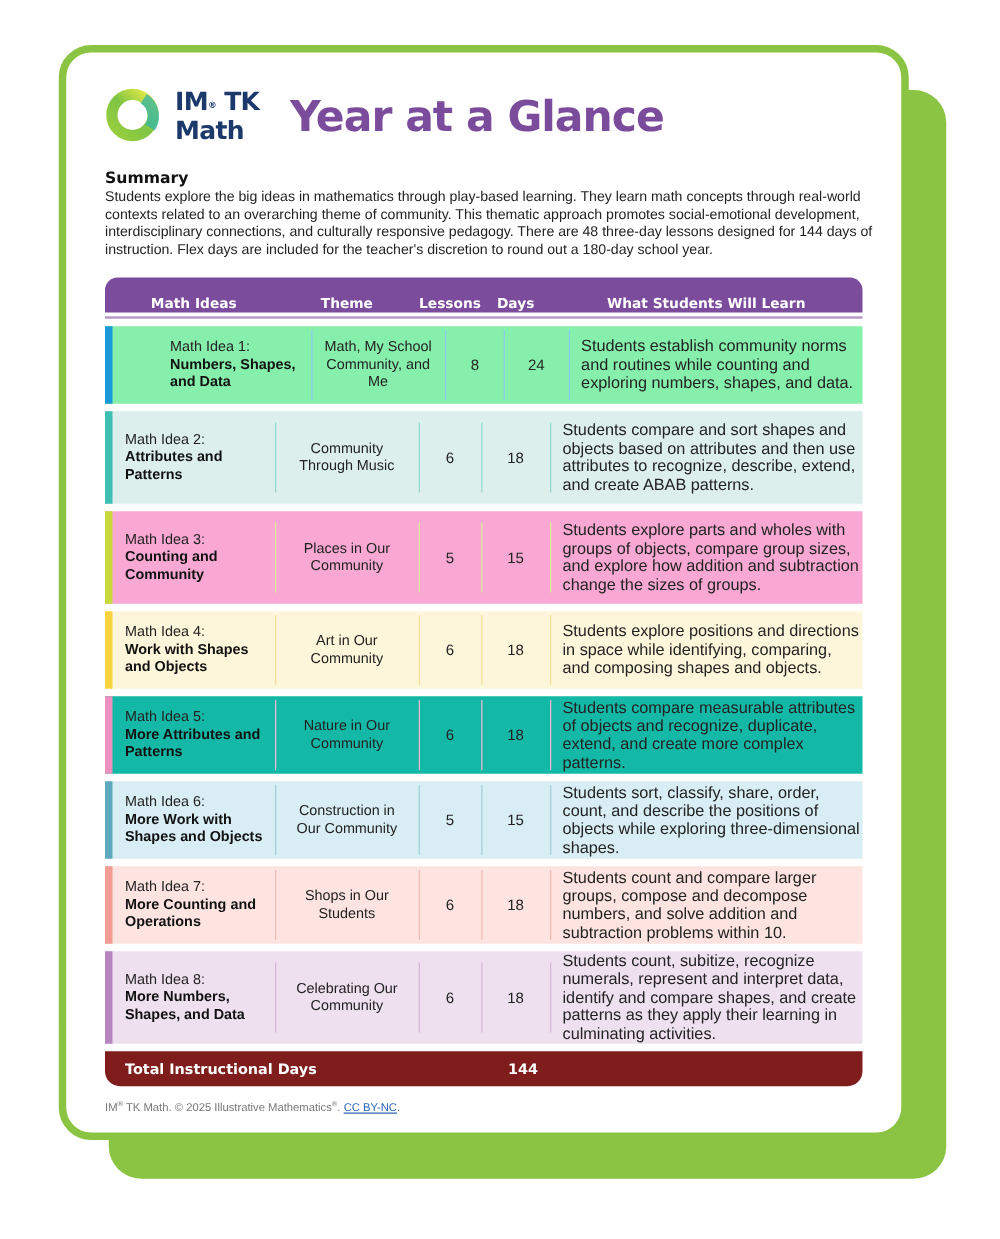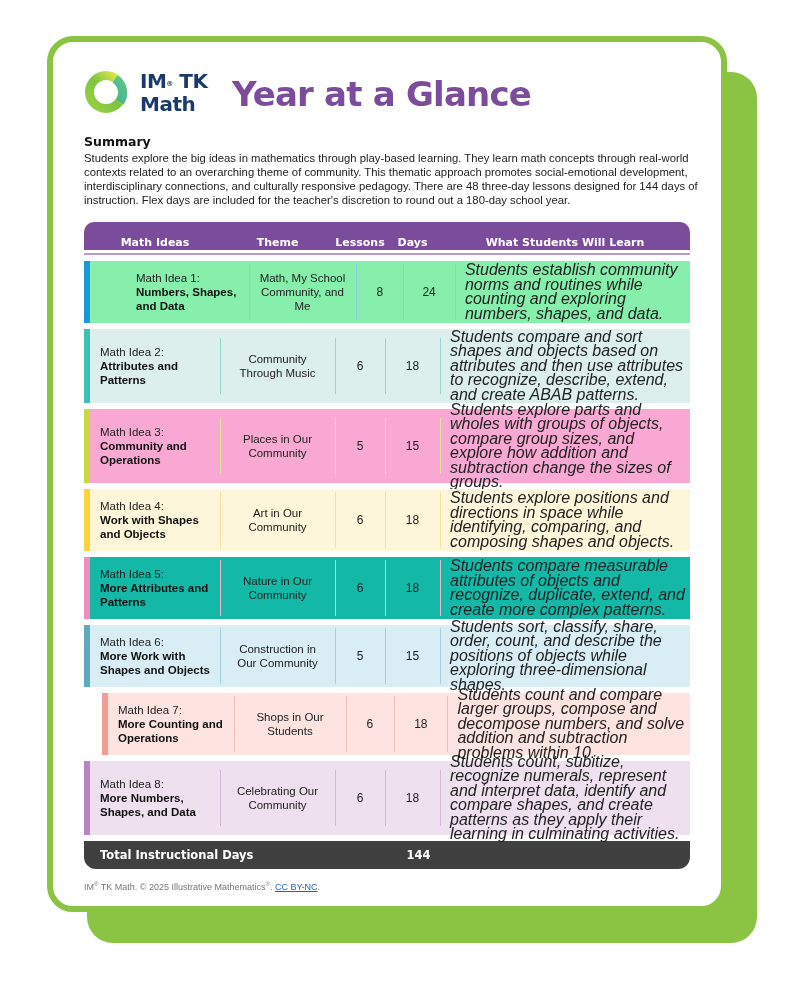--- a/index.html
+++ b/index.html
@@ -47,25 +47,25 @@
 
     .row {
       position: relative; display: flex; align-items: center; margin-top: 6px;
       border-left: 6px solid transparent;
     }
     .row .cell { position: relative; font-family: "Liberation Sans", sans-serif; font-size: 11.5px; line-height: 14px; }
     .row .c1 { padding-left: 10px; width: 130px; color: #222; }
     .row .c1 .idea-title { font-weight: bold; color: #111; }
     .row .c2 { text-align: center; }
     .row .c3, .row .c4 { text-align: center; font-size: 12px; }
-    .row .c5 { padding-left: 10px; font-size: 16px; line-height: 14.5px; font-style: italic; }
+    .row .c5 { padding-left: 10px; font-size: 13px; line-height: 14.5px; }
     .div { position: absolute; left: 0; top: 50%; transform: translateY(-50%); width: 1px; height: 56px; }
 
     .total {
-      margin-top: 6px; height: 28px; background: #404040; border-radius: 0 0 12px 12px;
+      margin-top: 6px; height: 28px; background: #7f1d1d; border-radius: 0 0 12px 12px;
       display: flex; align-items: center; color: #fff; font-weight: bold; font-size: 11.5px;
     }
     .total-label { width: 307px; padding-left: 16px; }
     .total-value { width: 55px; text-align: center; }
 
     .footer {
       position: absolute; left: 84px; top: 881px; font-family: "Liberation Sans", sans-serif;
       font-size: 9px; color: #777;
     }
     .footer a { color: #2a62b8; text-decoration: underline; }
@@ -159,21 +159,21 @@
           <div>18</div>
         </div>
         <div class="cell c5">
           <span class="div" style="background: rgb(147, 215, 207);"></span>
           <div>Students compare and sort shapes and objects based on attributes and then use attributes to recognize, describe, extend, and create ABAB patterns.</div>
         </div>
       </div>
       <div class="row" style="background: #f9a8d4; border-left-color: rgb(199, 217, 60); height: 74px;">
         <div class="cell c1">
           <div>Math Idea 3:</div>
-          <div class="idea-title">Community and Operations</div>
+          <div class="idea-title">Counting and Community</div>
         </div>
         <div class="cell c2">
           <span class="div" style="background: rgb(220, 231, 154);"></span>
           <div style="padding:0 10px">Places in Our Community</div>
         </div>
         <div class="cell c3">
           <span class="div" style="background: rgb(220, 231, 154);"></span>
           <div>5</div>
         </div>
         <div class="cell c4">
@@ -244,21 +244,21 @@
         </div>
         <div class="cell c4">
           <span class="div" style="background: rgb(163, 207, 220);"></span>
           <div>15</div>
         </div>
         <div class="cell c5">
           <span class="div" style="background: rgb(163, 207, 220);"></span>
           <div>Students sort, classify, share, order, count, and describe the positions of objects while exploring three-dimensional shapes.</div>
         </div>
       </div>
-      <div class="row" style="background: rgb(253, 228, 224); border-left-color: rgb(243, 156, 148); height: 62px; margin-left: 18px;">
+      <div class="row" style="background: rgb(253, 228, 224); border-left-color: rgb(243, 156, 148); height: 62px;">
         <div class="cell c1">
           <div>Math Idea 7:</div>
           <div class="idea-title">More Counting and Operations</div>
         </div>
         <div class="cell c2">
           <span class="div" style="background: rgb(245, 188, 181);"></span>
           <div style="padding:0 10px">Shops in Our Students</div>
         </div>
         <div class="cell c3">
           <span class="div" style="background: rgb(245, 188, 181);"></span>

